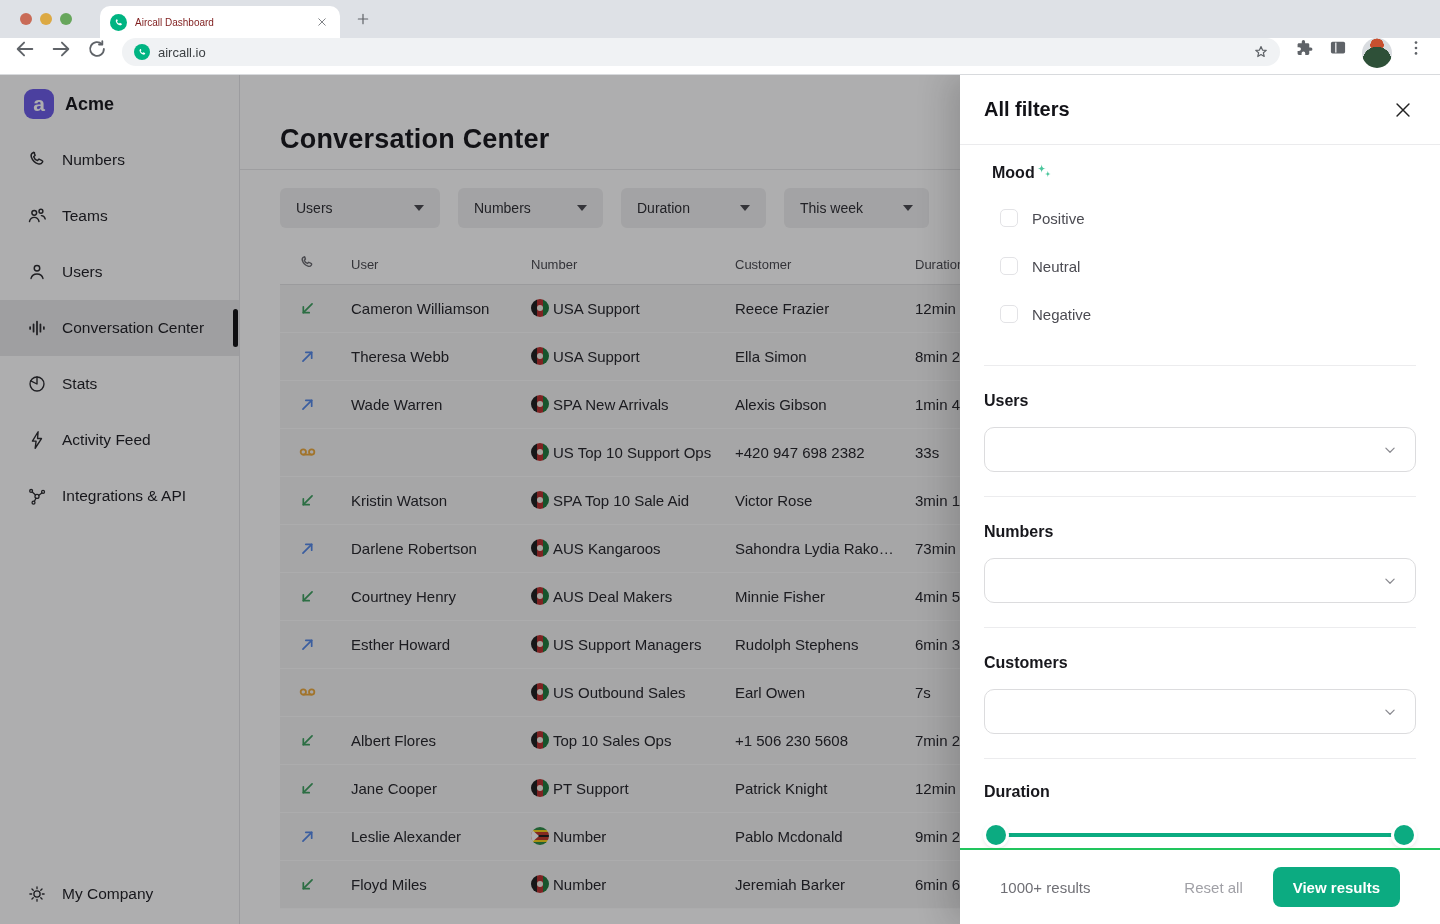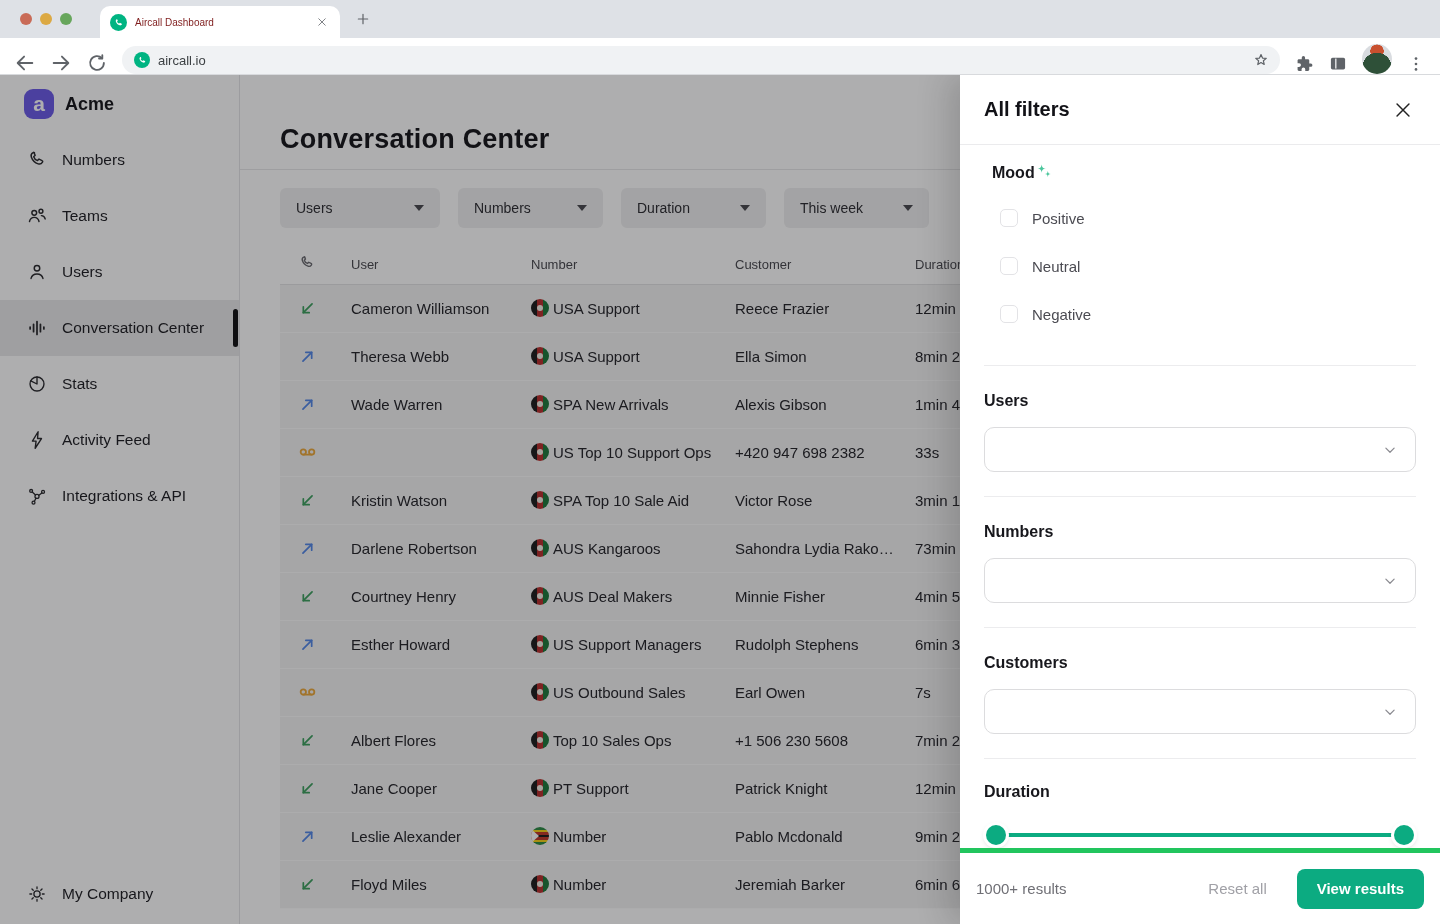--- a/index.html
+++ b/index.html
@@ -16,21 +16,21 @@
   .dot-red { background:#C96B57; }
   .dot-yellow { background:#DCA943; }
   .dot-green { background:#67A65C; }
   .tab { position:absolute; left:100px; top:6px; width:240px; height:32px; background:#fff;
          border-radius:10px 10px 0 0; display:flex; align-items:center; padding:0 10px; gap:8px; }
   .fav { width:17px; height:17px; border-radius:50%; background:var(--favicon-green,#00B482);
          color:#fff; padding:3px; }
   .tab-title { flex:1; font-size:10px; color:#7f1d1d; white-space:nowrap; overflow:hidden; }
   .tab-close { width:16px; height:16px; color:#5F6368; padding:2px; }
   .newtab-btn { position:absolute; left:352px; top:8px; width:22px; height:22px; color:#5F6368; padding:3px; }
-  .toolbar { height:37px; background:#fff; border-bottom:1px solid #D8DADD; display:flex; align-items:flex-end; padding:0 14px; gap:14px; }
+  .toolbar { height:37px; background:#fff; border-bottom:1px solid #D8DADD; display:flex; align-items:flex-start; padding:0 14px; gap:14px; }
   .nav-btn { width:22px; height:22px; color:#5F6368; }
   .omnibox { flex:1; height:28px; background:#F0F2F4; border-radius:14px; display:flex; align-items:center; padding:0 10px 0 12px; gap:8px; }
   .omnibox .fav { width:16px; height:16px; padding:3px; }
   .url-text { flex:1; font-size:13px; color:#3C4043; }
   .star-btn { width:18px; height:18px; color:#5F6368; }
   .ext-btn, .panel-btn, .kebab-btn { width:20px; height:20px; color:#5F6368; }
   .avatar { width:30px; height:30px; border-radius:50%;
     background:
       radial-gradient(circle at 50% 78%, #2E5038 0 52%, transparent 53%),
       radial-gradient(circle at 50% 24%, #C8502F 0 24%, transparent 25%),
@@ -106,22 +106,22 @@
   .pf-title { font-size:16px; font-weight:bold; color:#17171C; }
   .dd { position:relative; margin-top:17px; height:45px; border:1px solid #DCDCDE; border-radius:10px; background:#fff; }
   .dd-chevron { position:absolute; right:16px; top:13px; width:18px; height:18px; color:#8A8A90; }
   .duration-block { border-top:1px solid #ECECEE; padding-top:24px; }
   .slider { position:relative; margin:24px 12px 0; height:20px; }
   .slider-track { position:absolute; top:8px; left:0; right:0; height:4px; border-radius:2px; background:var(--accent-green,#0CAB81); }
   .slider-handle { position:absolute; top:0; width:20px; height:20px; border-radius:50%; background:var(--accent-green,#0CAB81);
                    box-shadow:0 0 0 3px #fff, 0 2px 6px rgba(0,0,0,0.25); }
   .slider-handle.h-min { left:0; transform:translateX(-50%); }
   .slider-handle.h-max { right:0; transform:translateX(50%); }
-  .fp-footer { position:absolute; bottom:0; left:0; right:0; height:76px; border-top:5px solid #22c55e; background:#fff;
-               display:flex; align-items:center; padding:0 16px; }
+  .fp-footer { position:absolute; bottom:0; left:0; right:0; height:76px; border-top:2px solid #22c55e; background:#fff;
+               display:flex; align-items:center; padding:0 40px; }
   .results-count { font-size:15px; color:#6F6F75; flex:1; }
   .reset-link { font-size:15px; color:#A0A0A6; margin-right:30px; cursor:default; }
   .view-results-btn { height:40px; padding:0 20px; border:none; border-radius:8px; background:var(--accent-green,#0CAB81);
                       color:#fff; font-size:15px; font-weight:bold; font-family:inherit; }
 </style>
 </head>
 <body>
 
 <div class="chrome">
   <div class="tabstrip">

